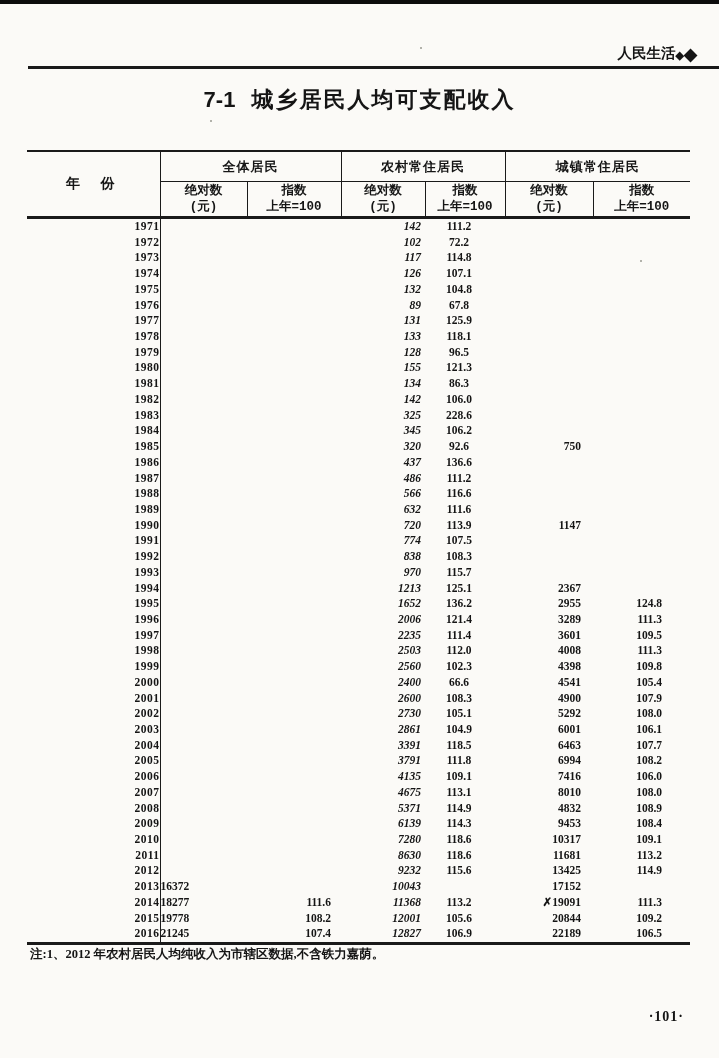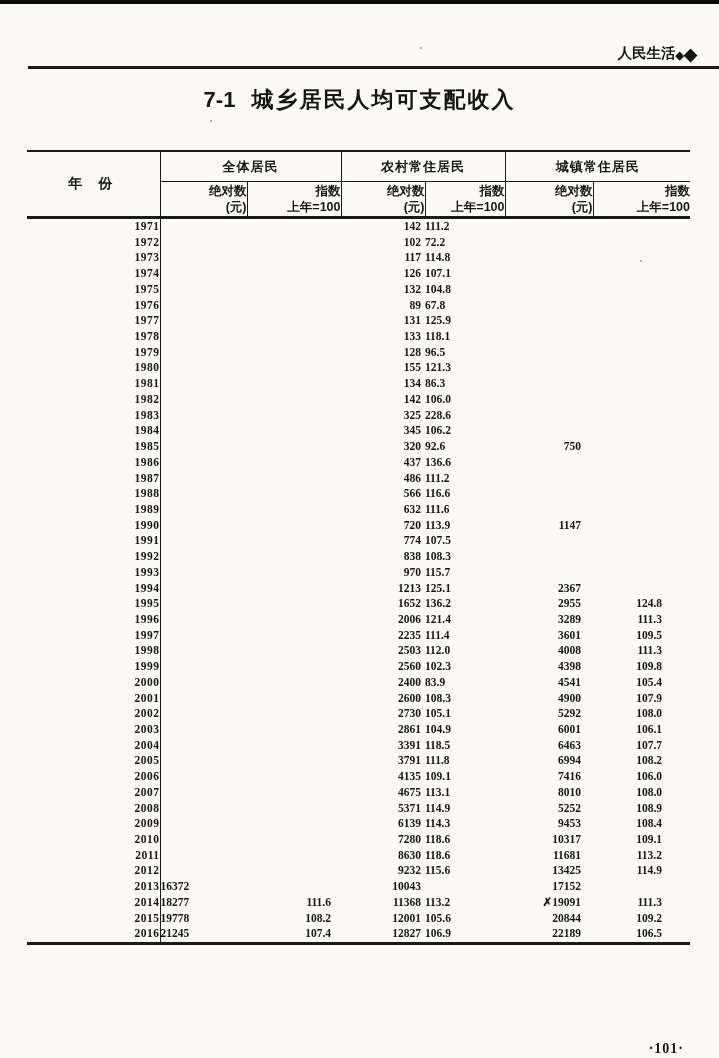--- a/index.html
+++ b/index.html
@@ -29,48 +29,48 @@
   .page-title .tno{letter-spacing:0;margin-right:16px;}
 
   
   .tbl-wrap{position:absolute;top:150px;left:27px;width:663px;}
   table{border-collapse:collapse;table-layout:fixed;width:663px;
         border-top:2px solid #1a1a1a;border-bottom:3px solid #1a1a1a;}
   col.w0{width:133px;} col.w1{width:87px;} col.w2{width:94px;}
   col.w3{width:84px;} col.w4{width:80px;} col.w5{width:88px;} col.w6{width:97px;}
 
   thead th{
-    font-family:Liberation Sans, sans-serif;font-weight:bold;font-size:13px;
+    font-family:Liberation Mono, monospace;font-weight:bold;font-size:13px;
     padding:0;vertical-align:middle;text-align:center;
   }
   thead{border-bottom:3px solid #1a1a1a;}
   th.year-h{border-right:1.5px solid #1a1a1a;font-size:14px;letter-spacing:6px;}
   th.grp{height:29px;border-left:1.5px solid #1a1a1a;border-bottom:1.5px solid #1a1a1a;letter-spacing:1px;}
   th.sub{height:34px;border-left:1.5px solid #1a1a1a;font-size:12.5px;}
-  th.sub .l1,.sub .l2{line-height:16px;font-weight:bold;text-align:right;}
+  th.sub .l1,.sub .l2{line-height:16px;font-weight:bold;}
 
   tbody td{
     height:15.72px;padding:0;font-size:11.5px;font-weight:bold;line-height:15.72px;
     white-space:nowrap;overflow:hidden;
   }
   tbody td.c0{text-align:right;border-right:1.5px solid #1a1a1a;letter-spacing:0.5px;}
   tbody td.c1{padding-right:18px;}
   tbody td.c2{text-align:right;padding-right:10px;}
-  tbody td.c3{text-align:right;padding-right:4px;}
-  tbody td.c4{text-align:left;padding-right:12px;}
+  tbody td.c3{text-align:right;padding-right:4px;font-style:italic;}
+  tbody td.c4{text-align:center;padding-right:12px;}
   tbody td.c5{text-align:right;padding-right:12px;}
   tbody td.c6{text-align:right;padding-right:28px;}
 
   
   .notes{position:absolute;top:946px;left:30px;width:660px;
          font-size:12.5px;font-weight:bold;line-height:17.5px;}
   .notes .n2,.notes .n3{padding-left:23px;}
 
   
-  .page-no{position:absolute;top:1009px;right:35px;font-size:14px;font-weight:bold;letter-spacing:1px;margin-top:32px;}
+  .page-no{position:absolute;top:1009px;right:35px;font-size:14px;font-weight:bold;letter-spacing:1px;}
 </style>
 </head>
 <body>
 
 <div class="top-edge"></div>
 <span class="speck" style="top:120px;left:210px;width:2px;height:2px;"></span>
 <span class="speck" style="top:47px;left:420px;width:2px;height:2px;"></span>
 <span class="speck" style="top:260px;left:640px;width:2px;height:2px;"></span>
 
 <div class="running-head">
@@ -389,21 +389,21 @@
           <td class="c3">2560</td>
           <td class="c4">102.3</td>
           <td class="c5">4398</td>
           <td class="c6">109.8</td>
         </tr>
         <tr>
           <td class="c0">2000</td>
           <td class="c1"></td>
           <td class="c2"></td>
           <td class="c3">2400</td>
-          <td class="c4">83.9</td>
+          <td class="c4">66.6</td>
           <td class="c5">4541</td>
           <td class="c6">105.4</td>
         </tr>
         <tr>
           <td class="c0">2001</td>
           <td class="c1"></td>
           <td class="c2"></td>
           <td class="c3">2600</td>
           <td class="c4">108.3</td>
           <td class="c5">4900</td>
@@ -462,21 +462,21 @@
           <td class="c4">113.1</td>
           <td class="c5">8010</td>
           <td class="c6">108.0</td>
         </tr>
         <tr>
           <td class="c0">2008</td>
           <td class="c1"></td>
           <td class="c2"></td>
           <td class="c3">5371</td>
           <td class="c4">114.9</td>
-          <td class="c5">5252</td>
+          <td class="c5">4832</td>
           <td class="c6">108.9</td>
         </tr>
         <tr>
           <td class="c0">2009</td>
           <td class="c1"></td>
           <td class="c2"></td>
           <td class="c3">6139</td>
           <td class="c4">114.3</td>
           <td class="c5">9453</td>
           <td class="c6">108.4</td>
@@ -542,15 +542,16 @@
           <td class="c3">12827</td>
           <td class="c4">106.9</td>
           <td class="c5">22189</td>
           <td class="c6">106.5</td>
         </tr>
       </tbody>
   </table>
 </div>
 
 <div class="notes">
+  <div class="n1">注:1、2012 年农村居民人均纯收入为市辖区数据,不含铁力嘉荫。</div>
 </div>
 
 <div class="page-no">·101·</div>
 
 </body></html>

